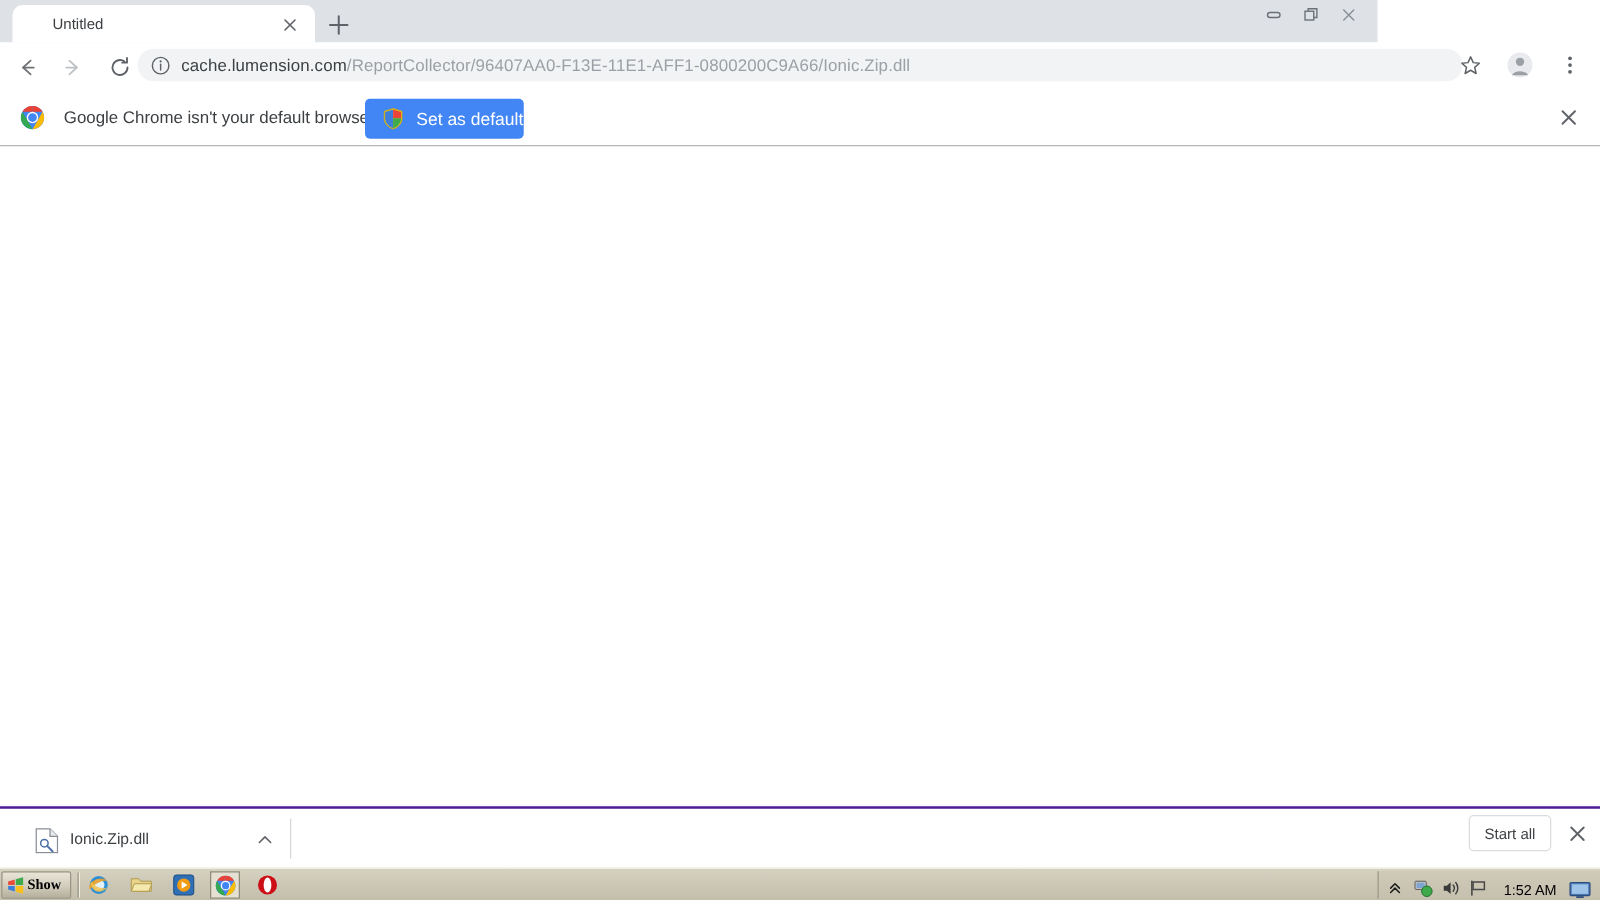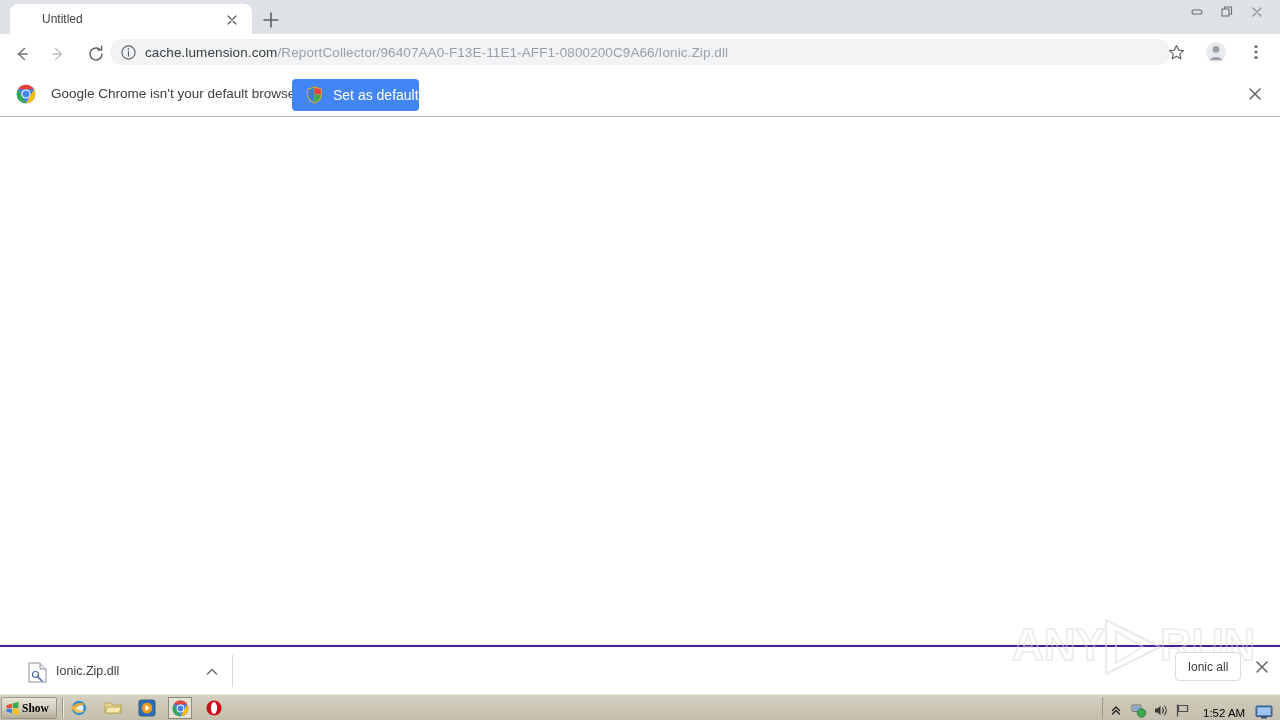--- a/index.html
+++ b/index.html
@@ -6,21 +6,21 @@
   * { margin:0; padding:0; box-sizing:border-box; }
   html, body {
     width:1280px; height:720px; overflow:hidden;
     font-family:"Liberation Sans", sans-serif;
     background:#ffffff;
   }
   #app { position:relative; width:1280px; height:720px; }
 
   
   .tabstrip {
-    position:absolute; left:0; top:0; width:1280px; height:34px;
+    position:absolute; left:0; top:0; width:1102px; height:34px;
     background:#dee1e6;
     padding-left:40px;
   }
   .tab {
     position:absolute; left:10px; top:4px; width:242px; height:30px;
     background:#ffffff; border-radius:8px 8px 0 0;
     display:flex; align-items:center;
   }
   .tab-title {
     position:absolute; left:32px; top:0; height:30px; line-height:30px;
@@ -313,28 +313,20 @@
         <path d="M8.5 8.6 L14.9 8.6 C14.9 12.5 12.1 15.3 8.5 16.5 Z" fill="#3eaa4c"></path>
       </svg>
     </span>
     <span class="setdefault-label">Set as default</span>
   </button>
 
   <div class="page">
     <span></span>
   </div>
 
-  <div class="watermark">
-    <svg width="250" height="66" viewBox="0 0 250 66">
-      <text x="2" y="46" font-family="Liberation Sans, sans-serif" font-size="44" font-weight="bold" fill="none" stroke="#d9d9d9" stroke-width="1.6">ANY</text>
-      <text x="150" y="46" font-family="Liberation Sans, sans-serif" font-size="44" font-weight="bold" fill="none" stroke="#d9d9d9" stroke-width="1.6">RUN</text>
-      <path d="M96 6 L150 33 L96 60 Z" fill="none" stroke="#dcdcdc" stroke-width="2.2" stroke-linejoin="round"></path>
-      <path d="M106 17 L133 33 L106 49 Z" fill="none" stroke="#dcdcdc" stroke-width="2" stroke-linejoin="round"></path>
-    </svg>
-  </div>
 
   <div class="shelf">
 
     <div class="dl-item">
       <span style="position:absolute;left:20px;top:9px;">
         <svg width="19" height="21" viewBox="0 0 19 21">
           <path d="M1 1 L12 1 L18 7 L18 20 L1 20 Z" fill="#ffffff" stroke="#8a8f96" stroke-width="1"></path>
           <path d="M12 1 L12 7 L18 7" fill="#e6e9ed" stroke="#8a8f96" stroke-width="1"></path>
           <circle cx="7.5" cy="12.5" r="3" fill="none" stroke="#4a6fa5" stroke-width="1.2"></circle>
           <path d="M9.7 14.7 L14 19" stroke="#4a6fa5" stroke-width="1.6" stroke-linecap="round"></path>
@@ -344,21 +336,21 @@
       <span class="dl-chevron">
         <svg width="16" height="16" viewBox="0 0 16 16">
           <path d="M3.5 10 L8 5.5 L12.5 10" stroke="#5f6368" stroke-width="1.3" fill="none" stroke-linecap="round" stroke-linejoin="round"></path>
         </svg>
       </span>
     </div>
 
     <div class="dl-sep"></div>
   </div>
 
-  <button class="showall">Ionic all</button>
+  <button class="showall">Start all</button>
 
   <span class="shelf-close">
     <svg width="18" height="18" viewBox="0 0 18 18">
       <path d="M4 4 L14 14 M14 4 L4 14" stroke="#5f6368" stroke-width="1.5" fill="none" stroke-linecap="round"></path>
     </svg>
   </span>
 
   <div class="taskbar">
 
     <div class="startbtn">

